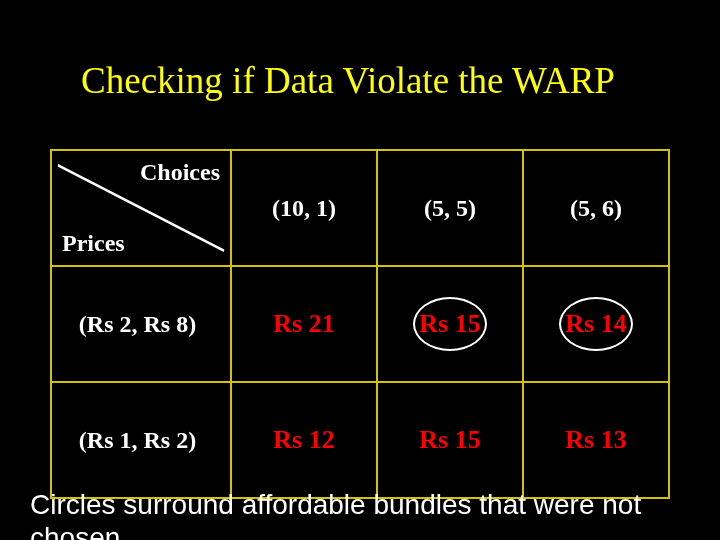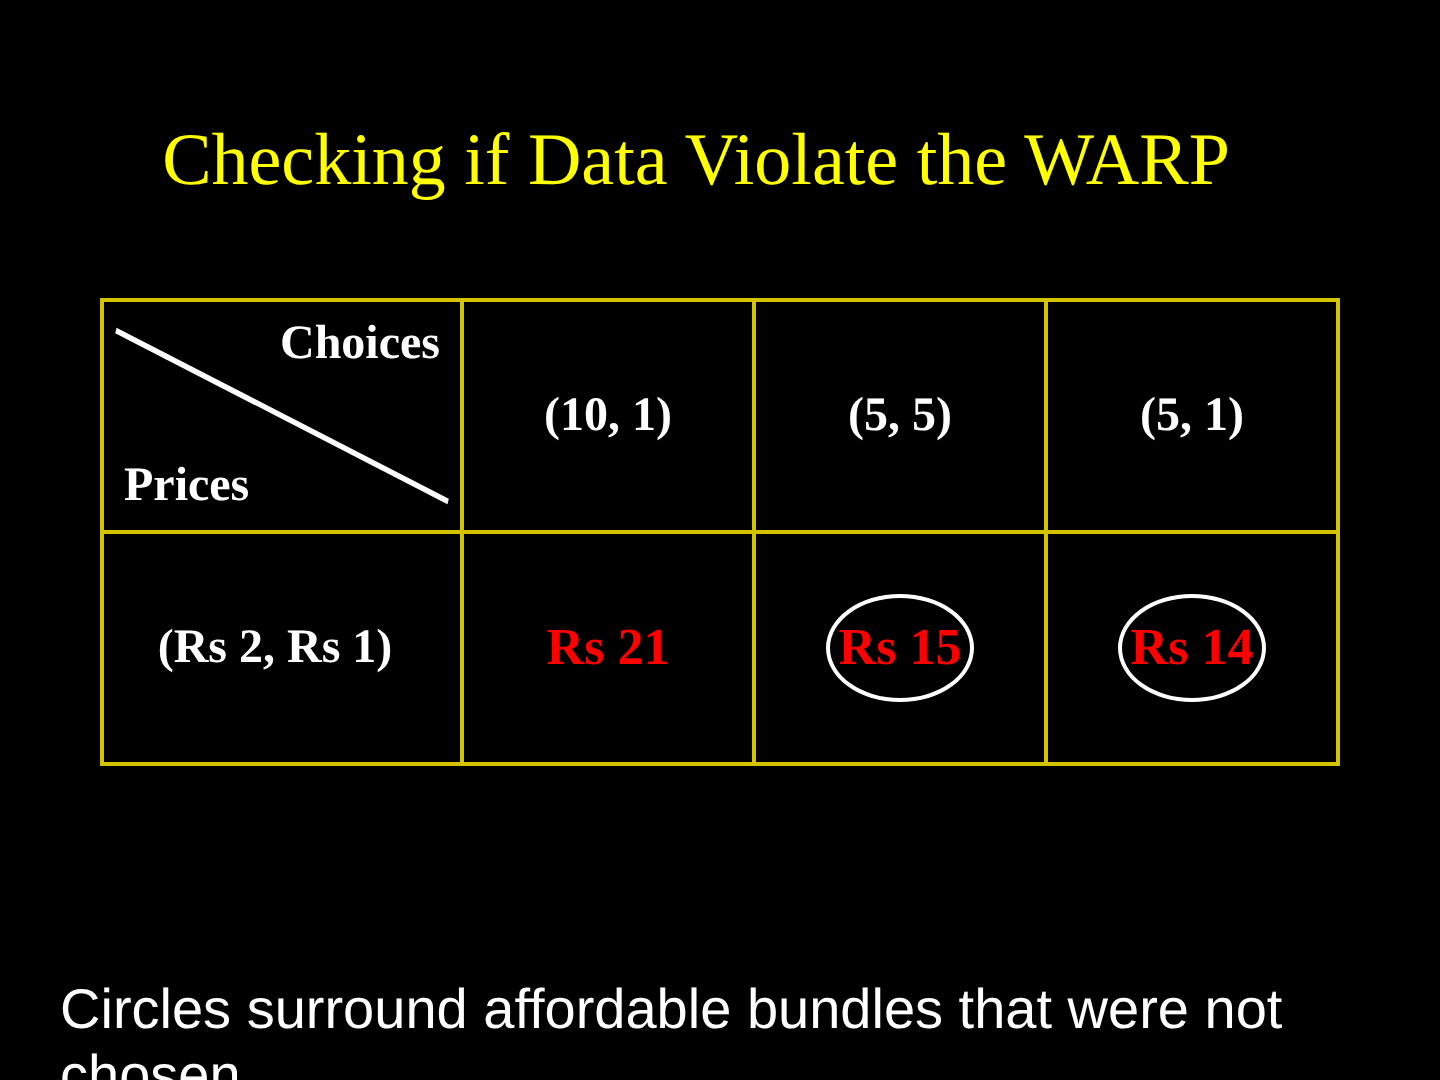--- a/index.html
+++ b/index.html
@@ -134,29 +134,35 @@
         <div class="hdr-cell">
           <span class="hdr-choices">Choices</span>
           <span class="hdr-prices">Prices</span>
           <svg class="hdr-diag" viewBox="0 0 180 80" preserveAspectRatio="none">
             <line x1="6" y1="10" x2="174" y2="70" stroke="#fff" stroke-width="2"></line>
           </svg>
         </div>
       </th>
       <th class="col-head">(10, 1)</th>
       <th class="col-head">(5, 5)</th>
-      <th class="col-head">(5, 1)</th>
+      <th class="col-head">(5, 6)</th>
     </tr>
 
 
     <tr>
-      <td class="row-head">(Rs 2, Rs 1)</td>
+      <td class="row-head">(Rs 2, Rs 8)</td>
       <td><span class="val">Rs 21</span></td>
       <td><span class="val">Rs 15</span><span class="circle"></span></td>
       <td><span class="val">Rs 14</span><span class="circle"></span></td>
     </tr>
 
+    <tr>
+      <td class="row-head">(Rs 1, Rs 2)</td>
+      <td><span class="val">Rs 12</span></td>
+      <td><span class="val">Rs 15</span></td>
+      <td><span class="val">Rs 13</span></td>
+    </tr>
   </tbody>
     </table>
 
   <div class="caption">Circles surround affordable bundles that were not chosen.</div>
 
 </div>
 
 </body></html>

